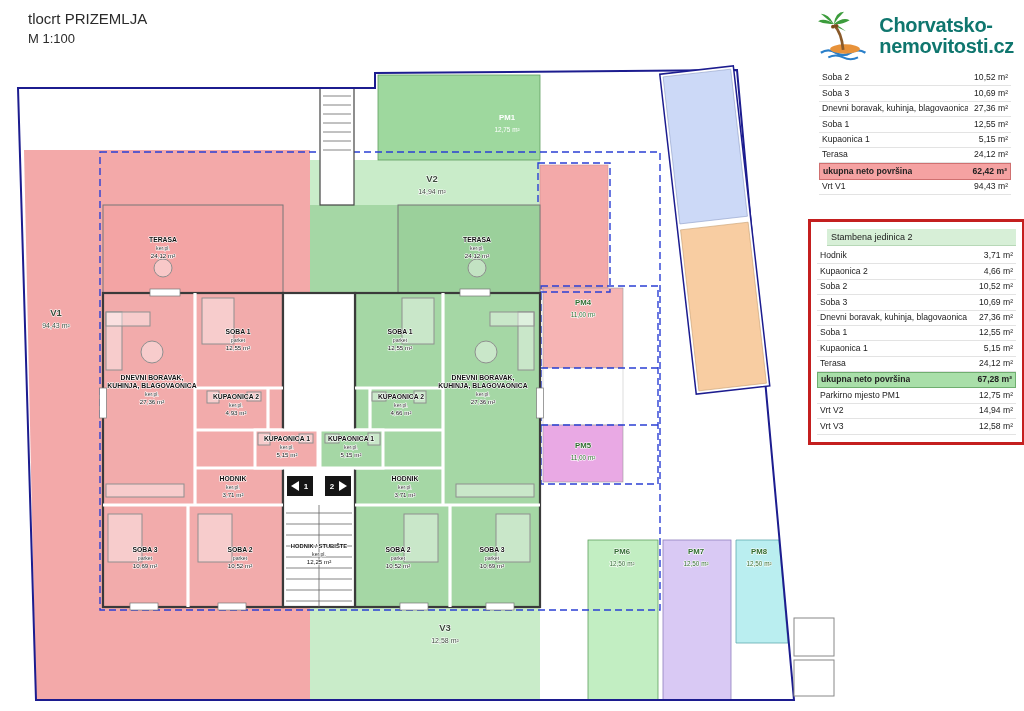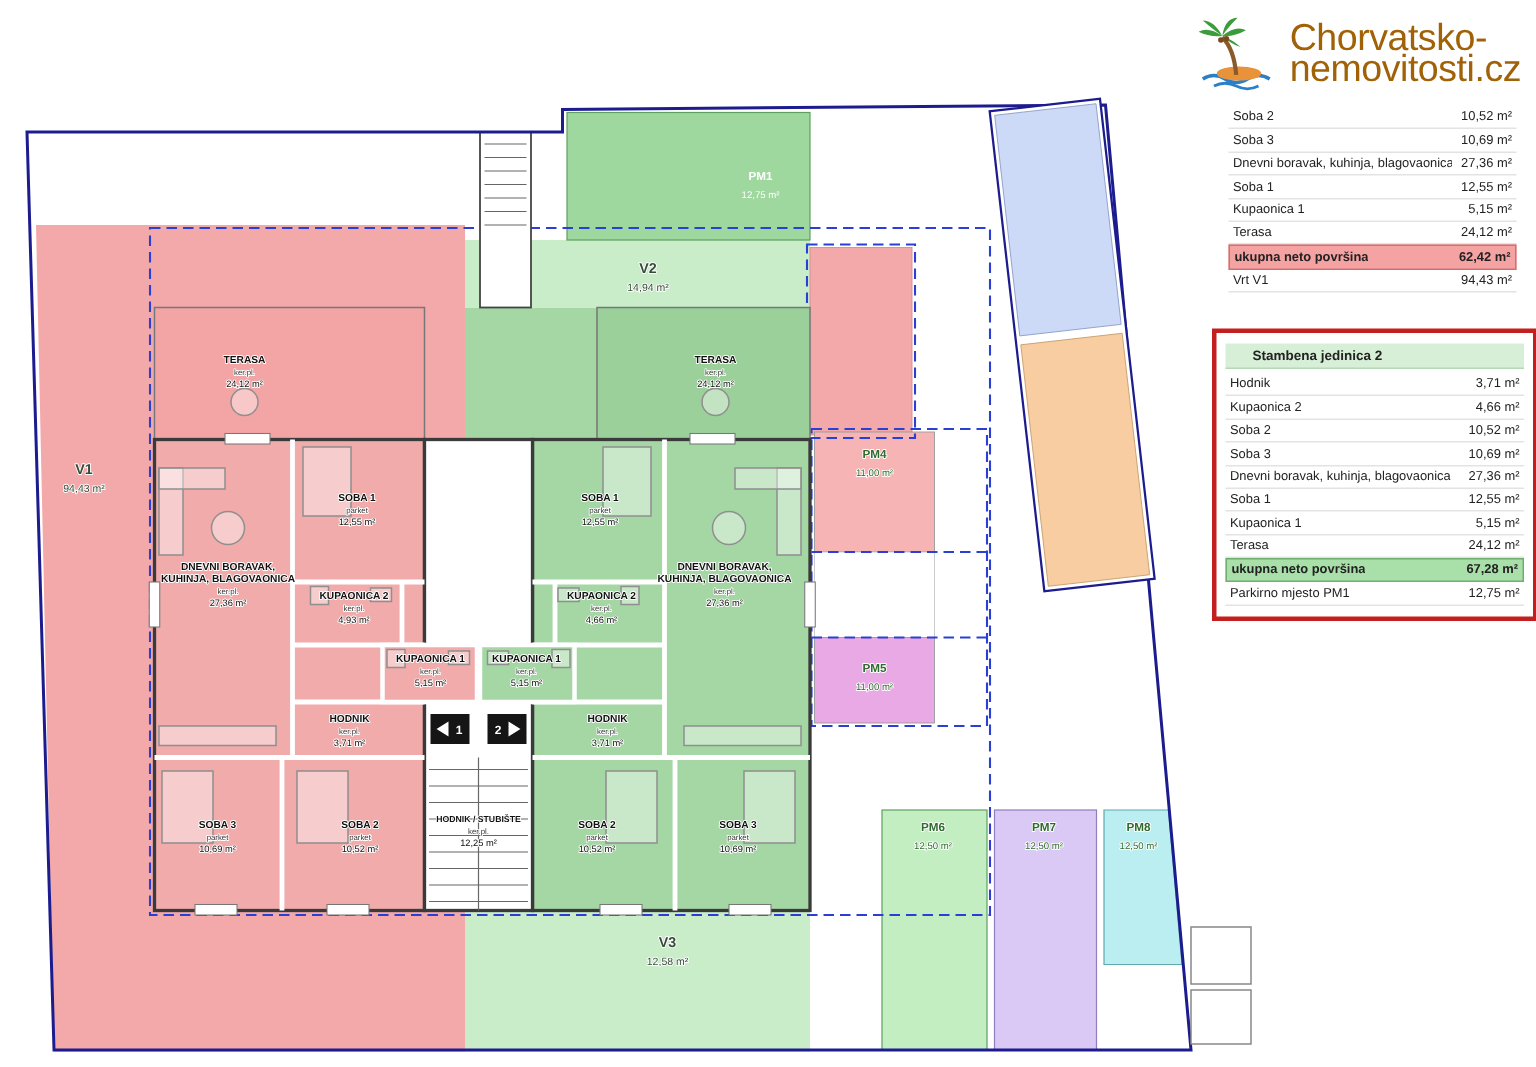--- a/index.html
+++ b/index.html
@@ -4,52 +4,56 @@
 <style>
   html,body{margin:0;padding:0;background:#ffffff;}
   .page{position:relative;width:1024px;height:711px;background:#ffffff;overflow:hidden;
         font-family:"Liberation Sans",sans-serif;}
   
   .hdr{position:absolute;left:28px;top:10px;color:#2b2b2b;}
   .hdr .title{font-size:15px;}
   .hdr .scale{font-size:13px;margin-top:4px;}
   
   .logo{position:absolute;right:10px;top:10px;display:flex;align-items:center;gap:6px;}
-  .logo .txt{font-weight:normal;font-size:25px;line-height:21px;color:#a16207;letter-spacing:-0.3px;}
+  .logo .txt{font-weight:bold;font-size:20px;line-height:21px;color:#0f766e;letter-spacing:-0.3px;}
   
   .t1{position:absolute;left:819px;top:71px;width:192px;font-size:8.6px;color:#222;}
   .t2{position:absolute;left:808px;top:219px;width:199px;border:3px solid #c41f1f;background:#fff;
       padding:7px 6px;font-size:8.6px;color:#222;}
   .trow{display:flex;justify-content:space-between;align-items:center;
         padding:1.4px 3px;border-bottom:1px solid #e3e3e3;line-height:11.6px;min-height:11.6px;}
   .trow .tl{white-space:nowrap;overflow:hidden;}
   .trow .tv{white-space:nowrap;margin-left:6px;}
   .hl-red{background:#f5a2a2;border:1px solid #d07070;font-weight:bold;}
   .hl-green{background:#a9dfa9;border:1px solid #6fae6f;font-weight:bold;}
-  .t2-head{background:#d7efd7;font-weight:bold;font-size:9px;padding:3px 18px;margin-bottom:3px;
-           border-bottom:1px solid #b7d8b7;}
+  .t2-head{background:#d7efd7;font-weight:normal;font-size:9px;padding:3px 4px;margin-bottom:3px;
+           border-bottom:1px solid #b7d8b7;margin-left:10px;}
   
   svg text{font-family:"Liberation Sans",sans-serif;text-anchor:middle;fill:#111;
            paint-order:stroke;stroke:#ffffff;stroke-width:1.2px;stroke-linejoin:round;}
   .rn{font-size:6.8px;font-weight:bold;}
   .sn{font-size:5.8px;font-weight:bold;}
   .rs{font-size:5.2px;fill:#333;}
   .ra{font-size:6.2px;}
   .gn{font-size:9.5px;font-weight:bold;fill:#3a4a3a;}
   .ga{font-size:7px;fill:#3a4a3a;}
   .pn{font-size:7.8px;font-weight:bold;fill:#2f6b2f;}
   .pa{font-size:6.4px;fill:#2f6b2f;}
   .pw{fill:#ffffff;stroke-width:0;}
   .en{font-size:8px;font-weight:bold;fill:#ffffff;stroke-width:0;}
 </style>
 </head>
 <body>
 
 <div class="page">
 
+  <div class="hdr">
+    <div class="title">tlocrt PRIZEMLJA</div>
+    <div class="scale">M 1:100</div>
+  </div>
 
   <div class="logo">
     <svg width="56" height="52" viewBox="0 0 60 56">
       <path d="M4,46 Q12,41 20,46 T36,46 T52,46" fill="none" stroke="#2a7fc9" stroke-width="2.5"></path>
       <path d="M12,51 Q20,47 28,51 T44,51" fill="none" stroke="#2a7fc9" stroke-width="2"></path>
       <ellipse cx="30" cy="42" rx="16" ry="5" fill="#e8923a"></ellipse>
       <path d="M28,43 C27,31 24,22 18,16" fill="none" stroke="#8a5a2a" stroke-width="3"></path>
       <path d="M18,15 Q8,8 1,12 Q9,16 18,15 Z" fill="#3c9c3c"></path>
       <path d="M18,15 Q12,4 4,4 Q12,11 18,15 Z" fill="#3c9c3c"></path>
       <path d="M18,15 Q20,2 29,2 Q22,9 18,15 Z" fill="#3c9c3c"></path>
@@ -406,15 +410,23 @@
         <span class="tv">24,12 m²</span>
       </div>
     <div class="trow hl-green">
         <span class="tl">ukupna neto površina</span>
         <span class="tv">67,28 m²</span>
       </div>
     <div class="trow">
         <span class="tl">Parkirno mjesto PM1</span>
         <span class="tv">12,75 m²</span>
       </div>
+    <div class="trow">
+        <span class="tl">Vrt V2</span>
+        <span class="tv">14,94 m²</span>
+      </div>
+    <div class="trow">
+        <span class="tl">Vrt V3</span>
+        <span class="tv">12,58 m²</span>
+      </div>
   </div>
 
 </div>
 
 </body></html>

